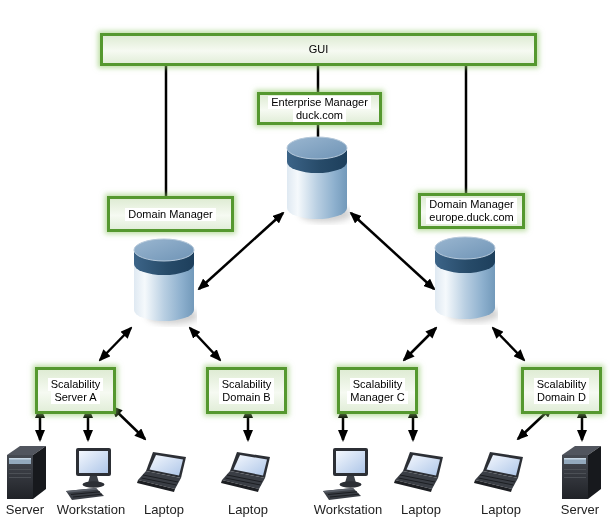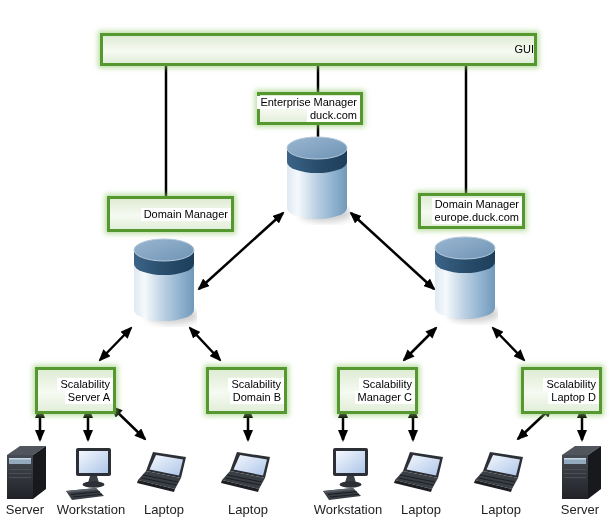--- a/index.html
+++ b/index.html
@@ -4,25 +4,25 @@
 <style>
   html,body{margin:0;padding:0;background:#fff;}
   .canvas{position:relative;width:610px;height:530px;background:#ffffff;
           font-family:"Liberation Sans",sans-serif;overflow:hidden;}
   .overlay{position:absolute;left:0;top:0;z-index:1;}
 
   
   .gbox{position:absolute;box-sizing:border-box;border:3px solid #55982f;
         background:linear-gradient(180deg,#dfecd4 0%,#f6faf2 55%,#e2eed9 100%);
         box-shadow:0 0 5px 2px rgba(141,198,101,.6);
-        display:flex;flex-direction:column;align-items:flex-end;justify-content:center;
+        display:flex;flex-direction:column;align-items:center;justify-content:center;
         text-align:center;font-size:11px;line-height:13px;color:#000;z-index:3;}
   .gbox .tl{background:#ffffff;padding:0 3px;display:inline-block;white-space:nowrap;}
   .gui{left:100px;top:33px;width:437px;height:33px;}
-  .ent{left:257px;top:92px;width:106px;height:33px;}
+  .ent{left:257px;top:92px;width:125px;height:33px;}
   .dm-na{left:107px;top:196px;width:127px;height:36px;}
   .dm-eu{left:418px;top:193px;width:107px;height:36px;}
   .ss{width:81px;height:47px;top:367px;}
   .ss-a{left:35px}.ss-b{left:206px}.ss-c{left:337px}.ss-d{left:521px}
 
   .cyl{position:absolute;width:66px;height:94px;z-index:2;}
   .cyl-ent{left:284px;top:131px;}
   .cyl-na{left:131px;top:233px;}
   .cyl-eu{left:432px;top:231px;}
 
@@ -116,21 +116,21 @@
   <div class="gbox ss ss-b">
     <span class="tl">Scalability</span>
     <span class="tl">Domain B</span>
   </div>
   <div class="gbox ss ss-c">
     <span class="tl">Scalability</span>
     <span class="tl">Manager C</span>
   </div>
   <div class="gbox ss ss-d">
     <span class="tl">Scalability</span>
-    <span class="tl">Laptop D</span>
+    <span class="tl">Domain D</span>
   </div>
 
   <div class="cyl cyl-ent">
     <svg width="66" height="94" viewBox="0 0 66 94">
       <ellipse cx="42" cy="83" rx="26" ry="8" fill="#8a8a8a" opacity="0.4" style="filter:blur(3px)"></ellipse>
       <path d="M3,17 L3,77 A30,11 0 0 0 63,77 L63,17 Z" fill="url(#gCylBody)"></path>
       <path d="M3,17 L3,31 A30,11 0 0 0 63,31 L63,17 Z" fill="url(#gCylBand)"></path>
       <ellipse cx="33" cy="17" rx="30" ry="11" fill="url(#gCylTop)" stroke="#b5c8da" stroke-width="1"></ellipse>
     </svg>
   </div>

